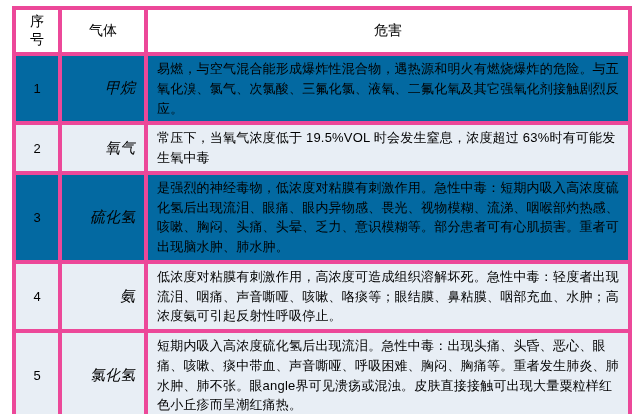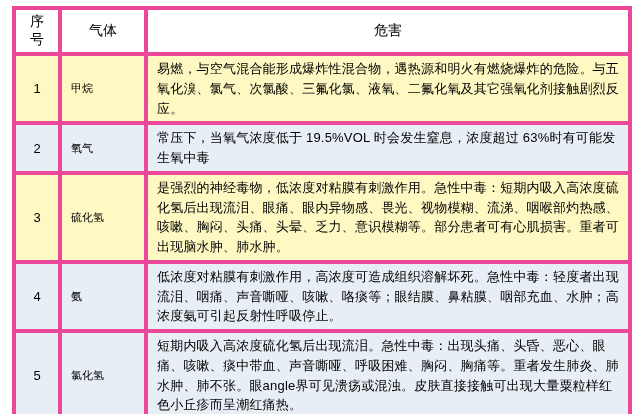--- a/index.html
+++ b/index.html
@@ -39,34 +39,35 @@
     font-weight: bold;
     font-size: 14px;
     height: 26px;
     background: #ffffff;
   }
   .cell-no {
     text-align: center;
     font-size: 13px;
   }
   .cell-gas {
-    text-align: left;
-    font-size: 11px;
+    text-align: right;
+    font-size: 15px;
+    font-style: italic;
   }
   .cell-harm {
     text-align: left;
     font-size: 13px;
     line-height: 1.52;
     letter-spacing: 0.2px;
   }
   tr.shaded td {
     background: #e8eef5;
   }
   tr.plain td {
-    background: #fef9c3;
+    background: #0369a1;
   }
 </style>
 </head>
 <body>
 
 <div class="table-wrap">
   <table class="gas-table">
     <colgroup>
       <col class="col-no">
       <col class="col-gas">

